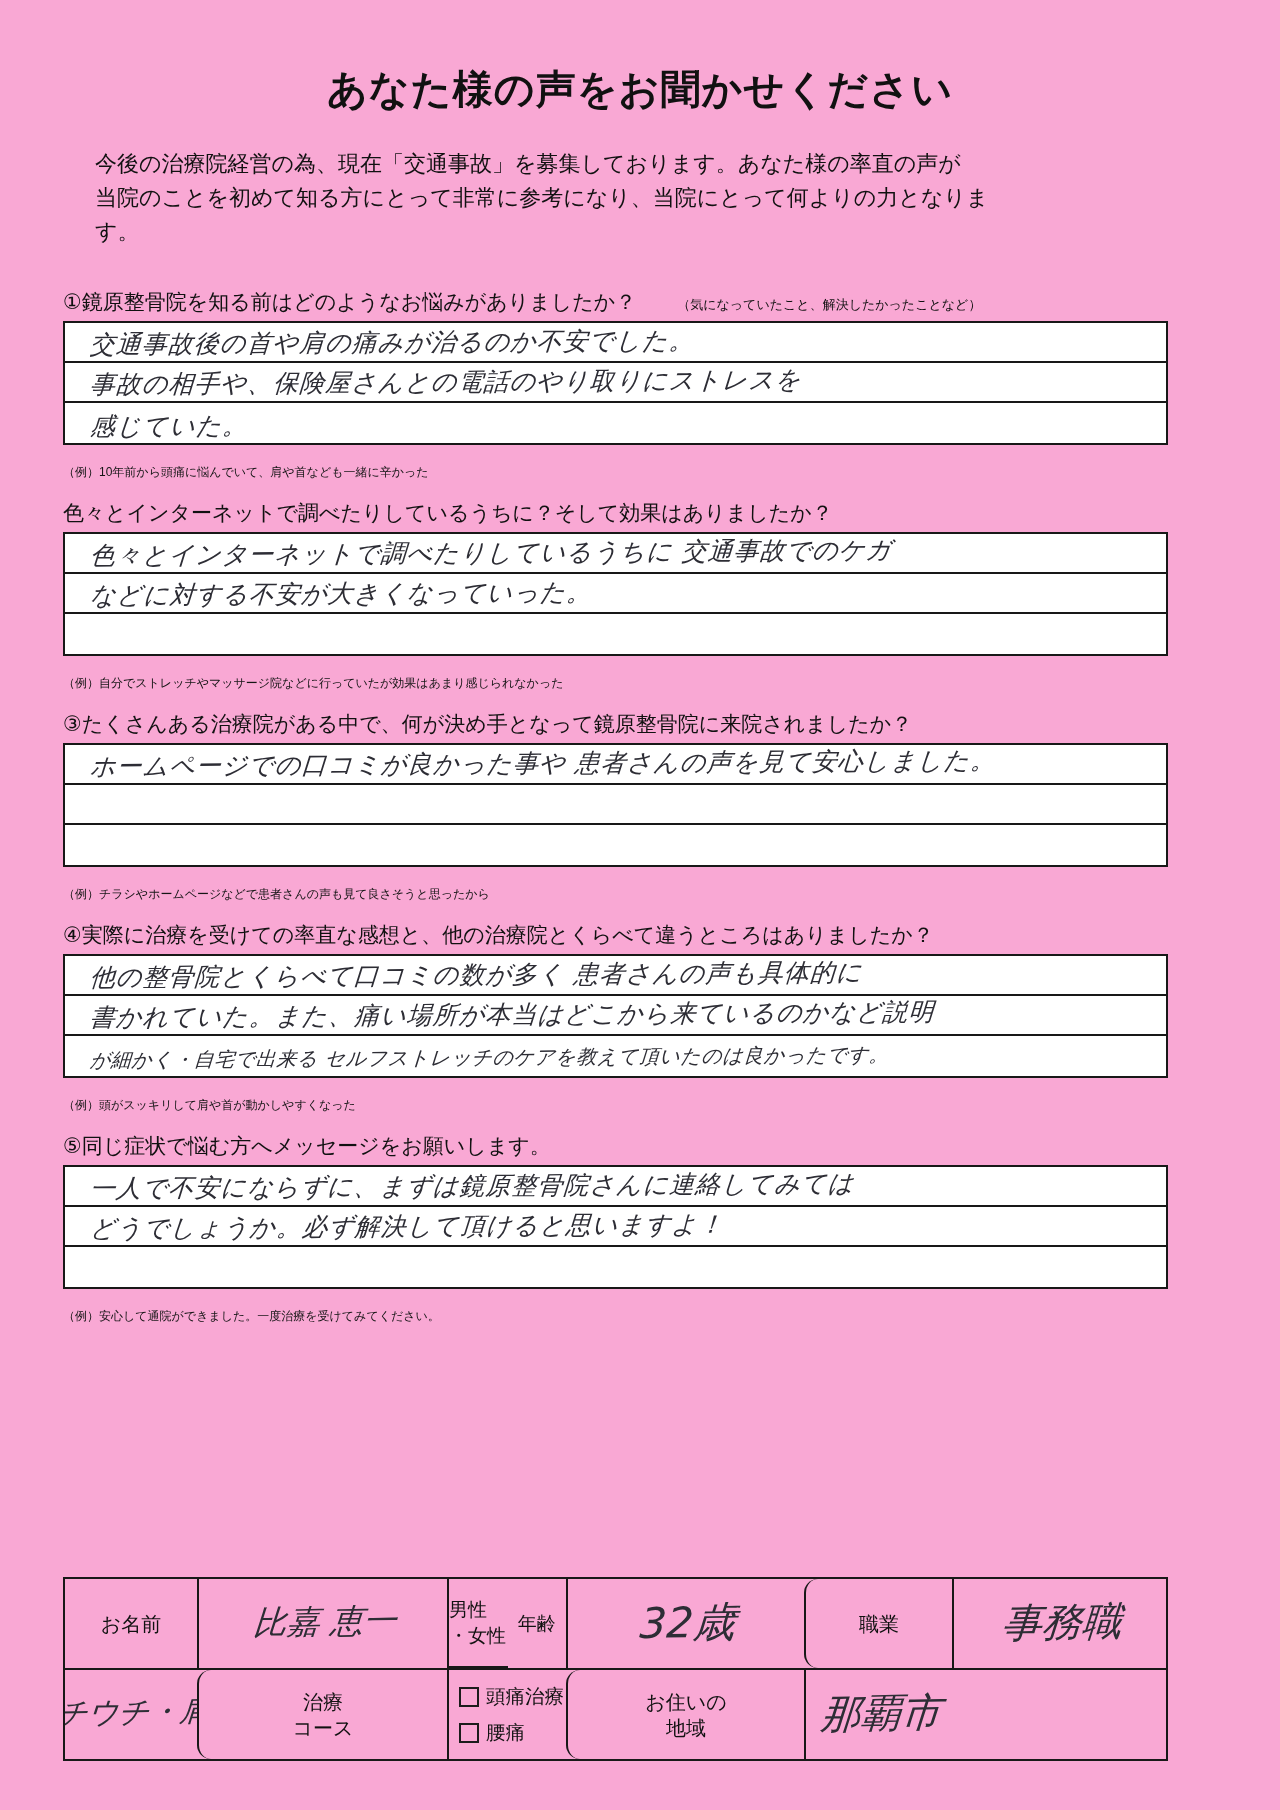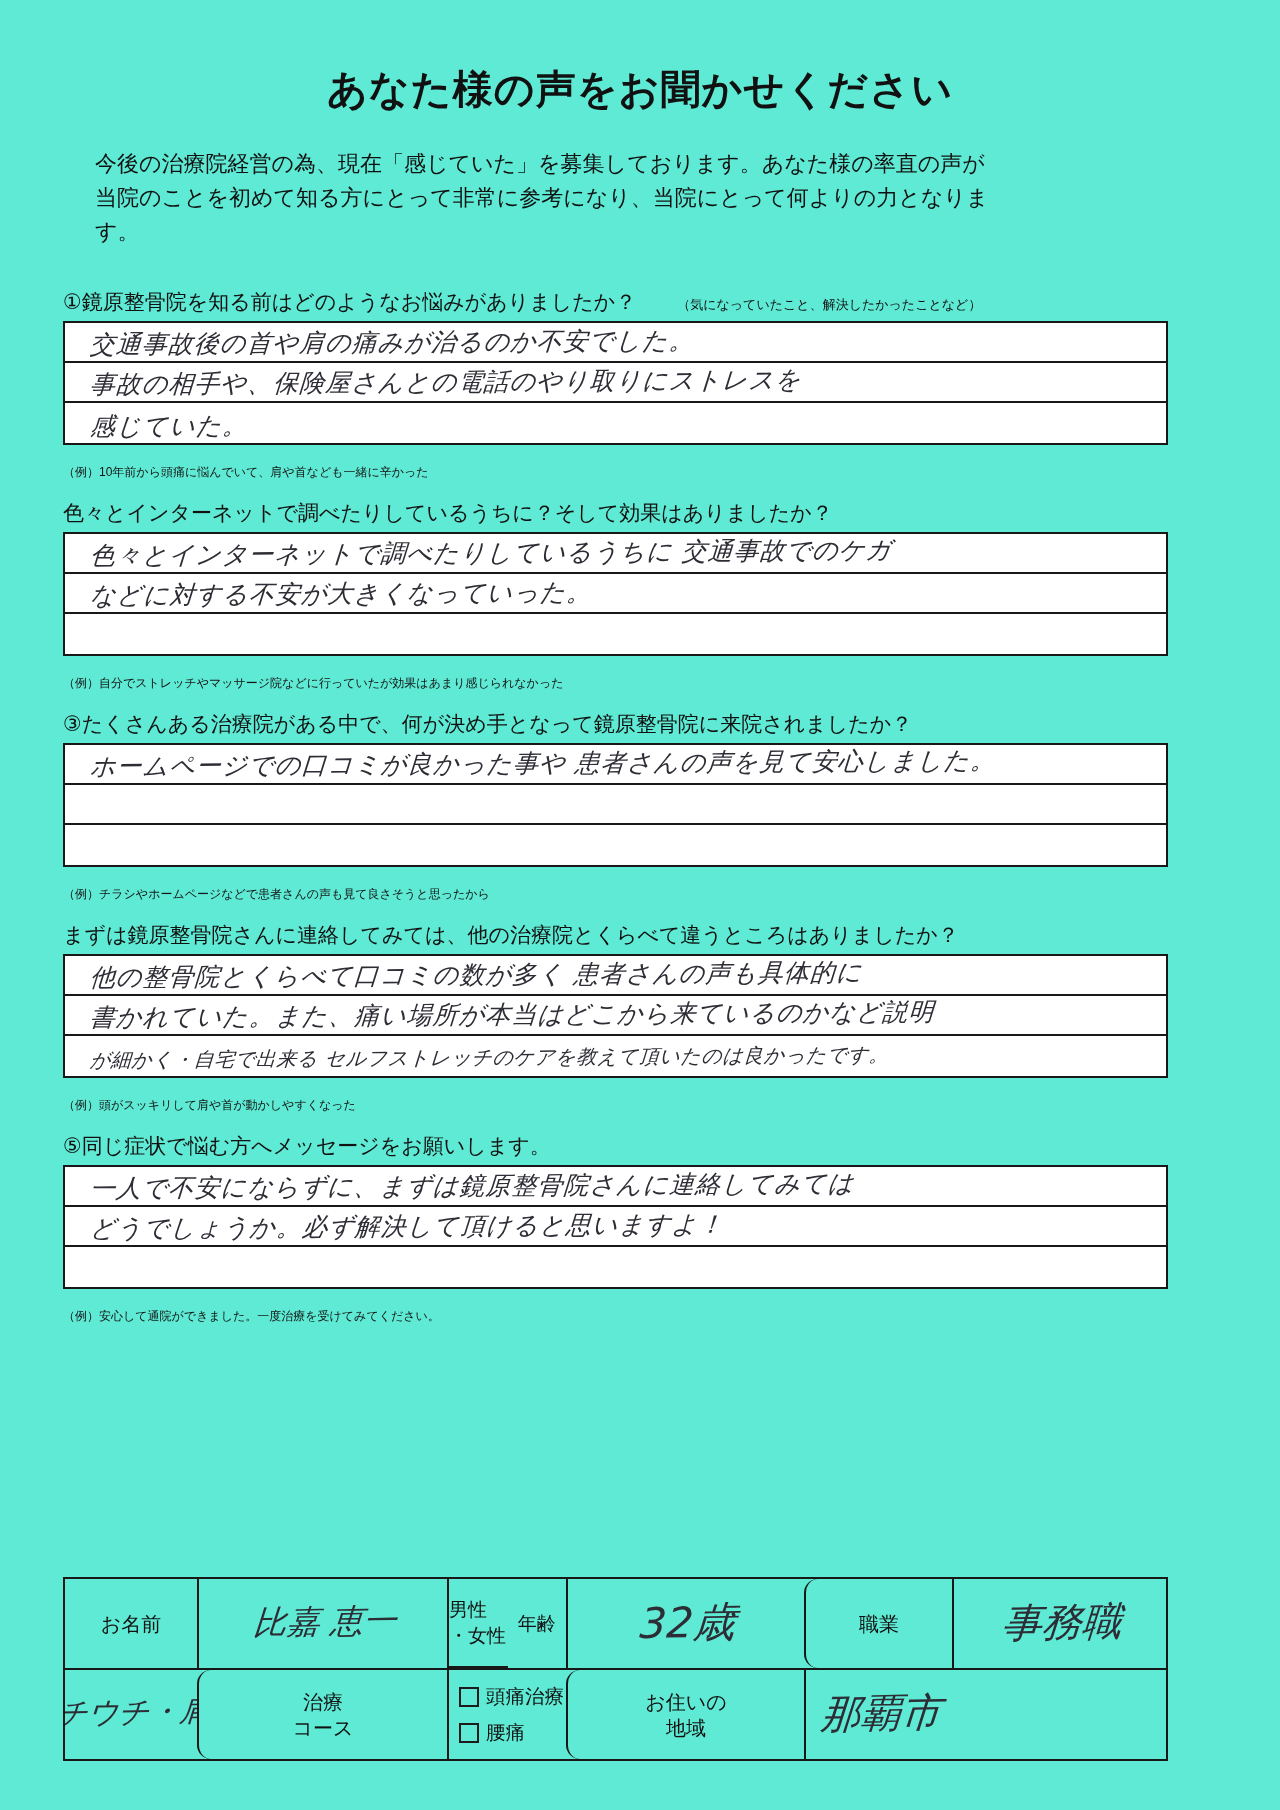--- a/index.html
+++ b/index.html
@@ -1,20 +1,20 @@
 <!DOCTYPE html>
 <html><head>
 <meta charset="utf-8">
 <style>
   html,body { margin:0; padding:0; background:#e8e8e8; }
   .page {
     position:relative;
     width:1280px; height:1810px;
     margin:0 auto;
-    background:#5eead4;
+    background:#f9a8d4;
     color:#111;
     font-family:"Liberation Sans","DejaVu Sans",sans-serif;
     box-sizing:border-box;
     padding-top:62px;
     overflow:hidden;
   }
   .title {
     text-align:center;
     font-size:40px;
     font-weight:bold;
@@ -126,21 +126,21 @@
   }
 </style>
 </head>
 <body>
 
 <div class="page">
 
   <h1 class="title">あなた様の声をお聞かせください</h1>
 
   <div class="intro">
-    <div>今後の治療院経営の為、現在「感じていた」を募集しております。あなた様の率直の声が</div>
+    <div>今後の治療院経営の為、現在「交通事故」を募集しております。あなた様の率直の声が</div>
     <div>当院のことを初めて知る方にとって非常に参考になり、当院にとって何よりの力となります。</div>
   </div>
 
   <div class="sections">
 
     <div class="section first">
       <div class="q-label"><span>①鏡原整骨院を知る前はどのようなお悩みがありましたか？</span><span class="q-note">（気になっていたこと、解決したかったことなど）</span></div>
       <div class="answer-box">
         <div class="answer-line">
             <span class="hw">交通事故後の首や肩の痛みが治るのか不安でした。</span>
@@ -181,21 +181,21 @@
             <span class="hw"></span>
           </div>
         <div class="answer-line">
             <span class="hw"></span>
           </div>
       </div>
       <div class="example">（例）チラシやホームページなどで患者さんの声も見て良さそうと思ったから</div>
     </div>
 
     <div class="section">
-      <div class="q-label"><span>まずは鏡原整骨院さんに連絡してみては、他の治療院とくらべて違うところはありましたか？</span><span class="q-note"></span></div>
+      <div class="q-label"><span>④実際に治療を受けての率直な感想と、他の治療院とくらべて違うところはありましたか？</span><span class="q-note"></span></div>
       <div class="answer-box">
         <div class="answer-line">
             <span class="hw">他の整骨院とくらべて口コミの数が多く 患者さんの声も具体的に</span>
           </div>
         <div class="answer-line">
             <span class="hw">書かれていた。また、痛い場所が本当はどこから来ているのかなど説明</span>
           </div>
         <div class="answer-line">
             <span class="hw small">が細かく・自宅で出来る セルフストレッチのケアを教えて頂いたのは良かったです。</span>
           </div>

